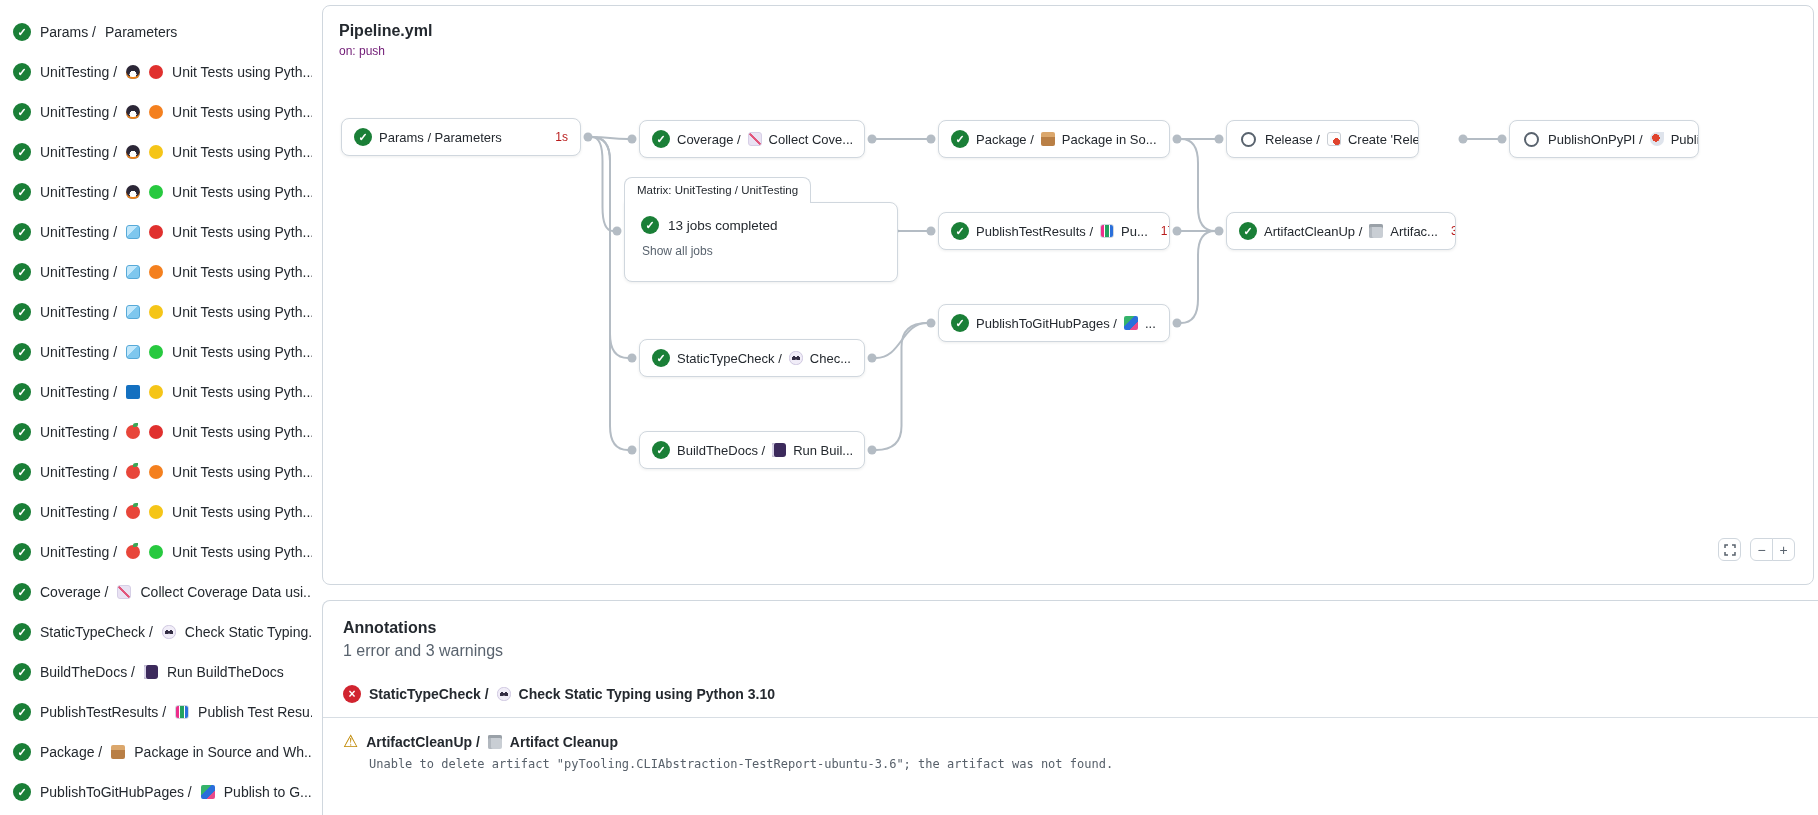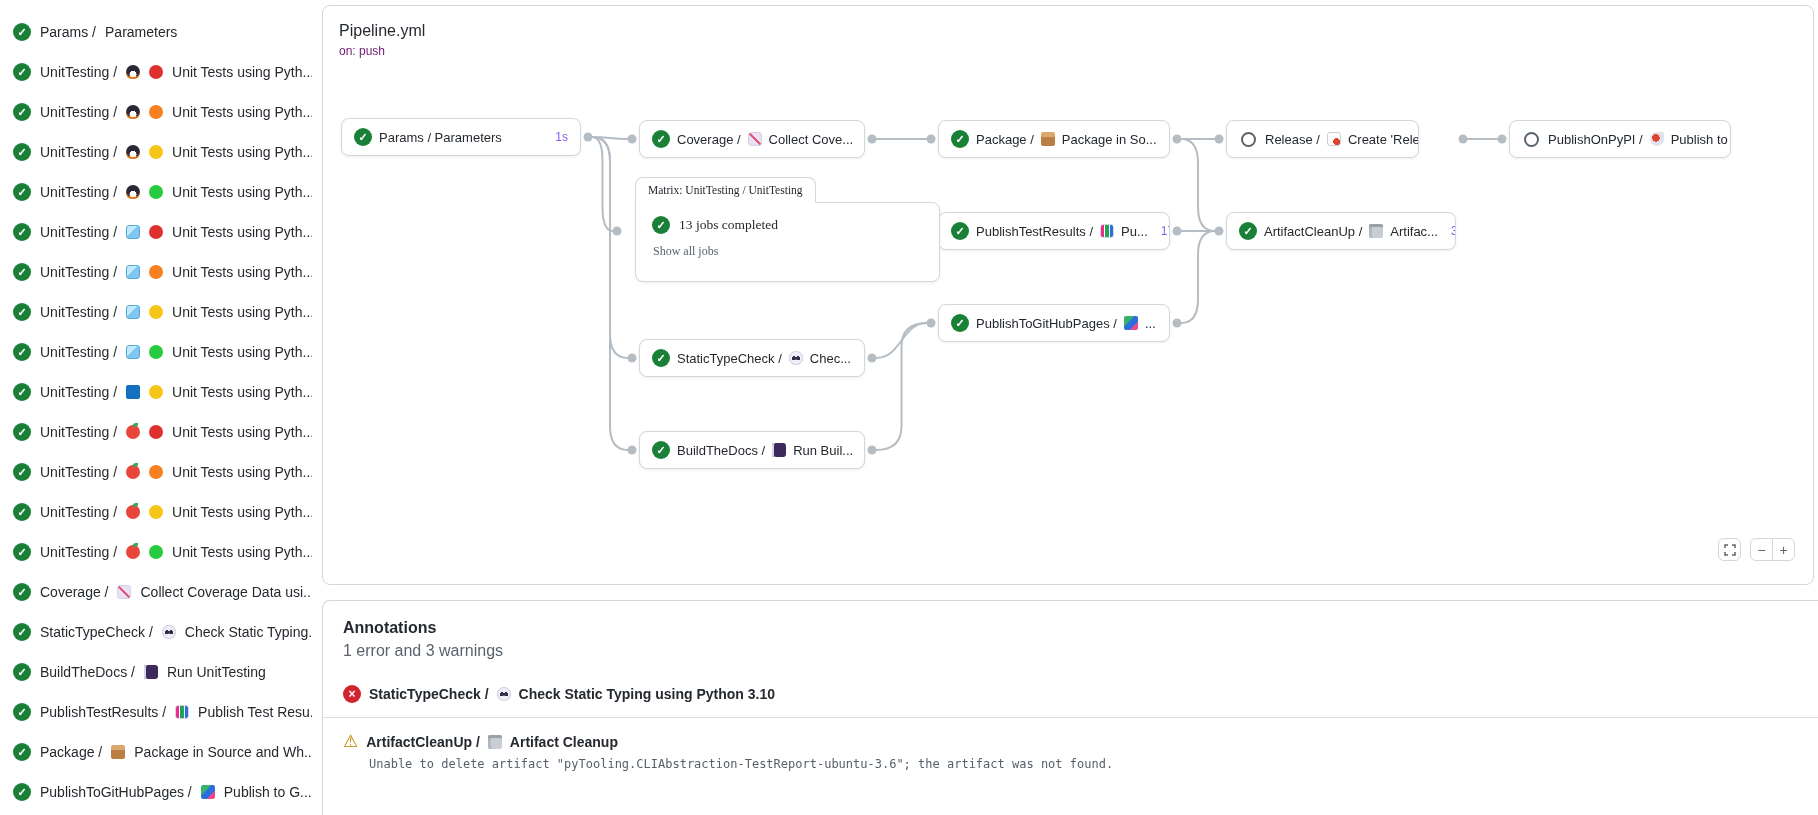--- a/index.html
+++ b/index.html
@@ -37,29 +37,29 @@
   .ic-bars { background: linear-gradient(90deg,#ec2e8a 0 26%,#fff 26% 37%,#23a15f 37% 63%,#fff 63% 74%,#2a6fdb 74%); border:1px solid #d0d7de; }
   .ic-package { background: linear-gradient(180deg,#dba76c 0 35%,#b97f45 35%); border-radius:2px; }
   .ic-layers { background: linear-gradient(135deg,#35b36b 0 38%,#2a6fdb 38% 68%,#e84a8a 68%); border-radius:2px; }
   .ic-trash { background:#c9ced4; border-radius:2px; box-shadow: inset 0 3px 0 #9aa1a8, inset 3px 0 0 #b2b8bf; }
   .ic-memo { background: radial-gradient(circle at 72% 72%, #e0442e 0 28%, transparent 29%), #fdfdfd; border:1px solid #c9ced4; }
   .ic-rocket { background: radial-gradient(circle at 42% 42%, #e0442e 0 32%, transparent 33%), #dfe4ec; border-radius:50% 0 50% 50%; }
   
   .graph-card { position:absolute; left:322px; top:5px; width:1492px; height:580px; background:#fff;
                 border:1px solid #d0d7de; border-radius:8px; }
   .graph-header { position:absolute; left:16px; top:16px; }
-  .graph-title { font-size:16px; font-weight:400; color:#24292f; }
+  .graph-title { font-size:16px; font-weight:700; color:#24292f; }
   .graph-trigger { font-size:12px; color:#701a75; margin-top:4px; }
   .edges { position:absolute; left:0; top:0; width:100%; height:100%; }
   .node { position:absolute; height:38px; background:#fff; border:1px solid #d0d7de; border-radius:8px;
           box-shadow:0 1px 3px rgba(31,35,40,.08); display:flex; align-items:center; gap:7px;
           padding:0 12px; font-size:13px; white-space:nowrap; overflow:hidden; cursor:pointer; }
-  .node .dur { margin-left:auto; color:#8b5cf6; font-size:12px; padding-left:6px; }
-  
-  .matrix { position:absolute; left:312px; top:171px; width:305px;font-family:Liberation Serif, serif; }
+  .node .dur { margin-left:auto; color:#b91c1c; font-size:12px; padding-left:6px; }
+  
+  .matrix { position:absolute; left:301px; top:171px; width:274px; }
   .matrix-tab { display:inline-block; background:#fff; border:1px solid #d0d7de; border-bottom:0;
                 border-radius:8px 8px 0 0; padding:6px 12px 7px; font-size:11.5px; color:#24292f; position:relative; z-index:2; }
   .matrix-body { background:#fff; border:1px solid #d0d7de; border-radius:0 8px 8px 8px;
                  box-shadow:0 1px 3px rgba(31,35,40,.08); padding:13px 16px; margin-top:-1px; height:80px; }
   .matrix-status { display:flex; align-items:center; gap:9px; font-size:13.5px; color:#24292f; }
   .matrix-link { font-size:12px; color:#59636e; margin:10px 0 12px 1px; cursor:pointer; display:inline-block; }
   
   .ctl-btn { position:absolute; width:23px; height:23px; background:#fff; border:1px solid #d0d7de;
              border-radius:6px; color:#59636e; display:flex; align-items:center; justify-content:center;
              font-size:14px; cursor:pointer; padding:0; }
@@ -186,21 +186,21 @@
     <div class="job-row">
       <span class="st st-success">✓</span>
       <span class="txt">StaticTypeCheck /</span>
       <span class="ic ic-eyes"></span>
       <span class="txt">Check Static Typing...</span>
     </div>
     <div class="job-row">
       <span class="st st-success">✓</span>
       <span class="txt">BuildTheDocs /</span>
       <span class="ic ic-book"></span>
-      <span class="txt">Run UnitTesting</span>
+      <span class="txt">Run BuildTheDocs</span>
     </div>
     <div class="job-row">
       <span class="st st-success">✓</span>
       <span class="txt">PublishTestResults /</span>
       <span class="ic ic-bars"></span>
       <span class="txt">Publish Test Resu...</span>
     </div>
     <div class="job-row">
       <span class="st st-success">✓</span>
       <span class="txt">Package /</span>
@@ -309,21 +309,21 @@
         <span class="ic ic-memo"></span>
         <span class="txt">Create 'Release P...</span>
       </div>
       <div class="node" style="left: 903px; top: 206px; width: 230px;">
         <span class="st st-success">✓</span>
         <span class="txt">ArtifactCleanUp /</span>
         <span class="ic ic-trash"></span>
         <span class="txt">Artifac...</span>
         <span class="dur">3s</span>
       </div>
-      <div class="node" style="left: 1186px; top: 114px; width: 222px;">
+      <div class="node" style="left: 1186px; top: 114px; width: 190px;">
         <span class="st st-skipped"></span>
         <span class="txt">PublishOnPyPI /</span>
         <span class="ic ic-rocket"></span>
         <span class="txt">Publish to ...</span>
       </div>
     </div>
 
   <div class="matrix">
     <div class="matrix-tab">Matrix: UnitTesting / UnitTesting</div>
     <div class="matrix-body">

